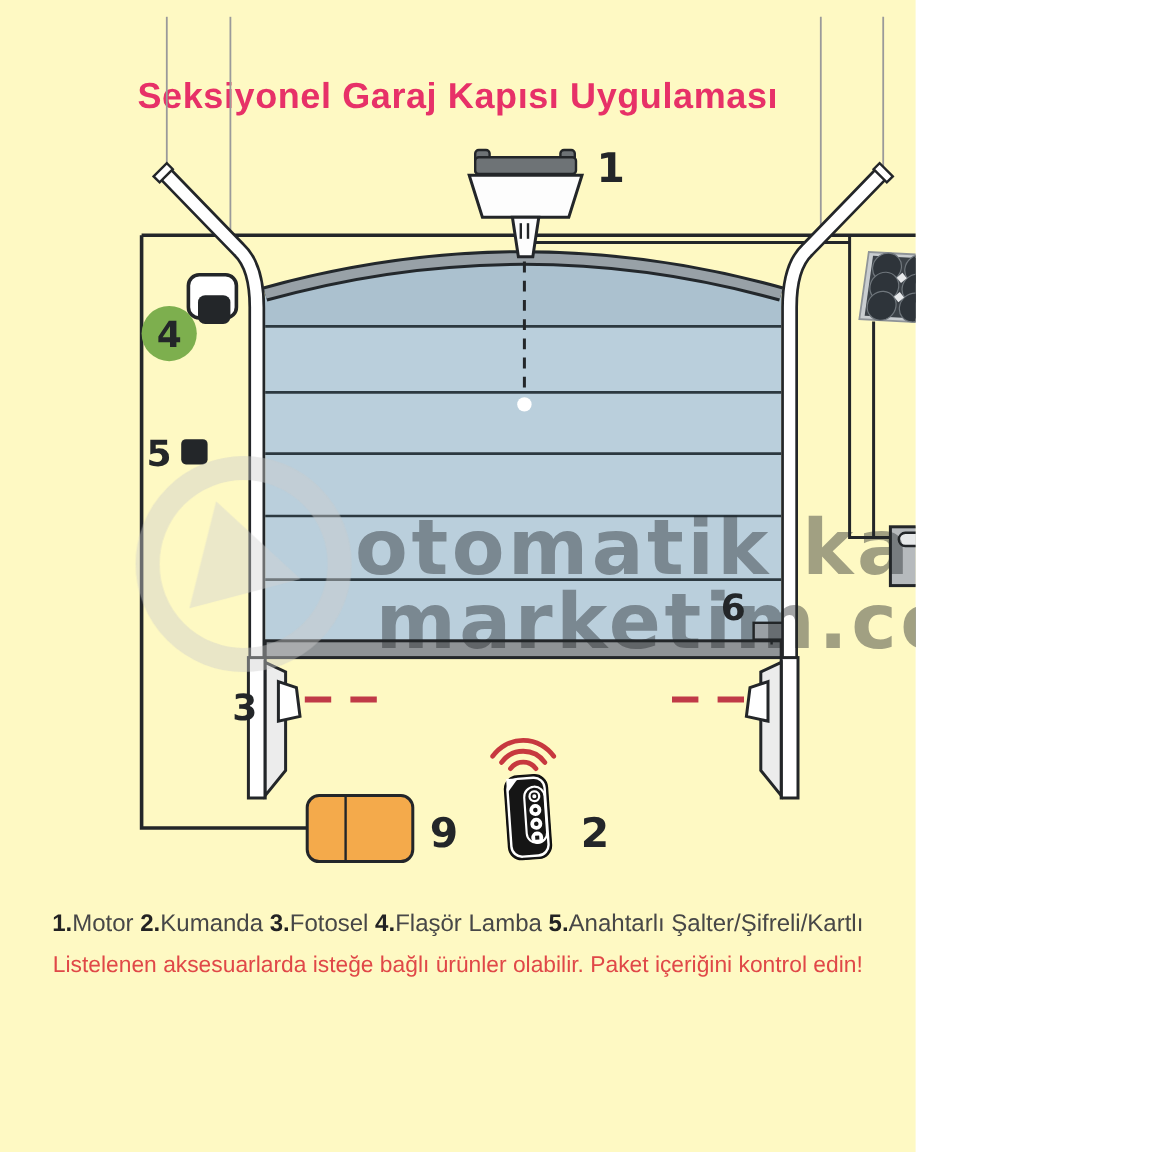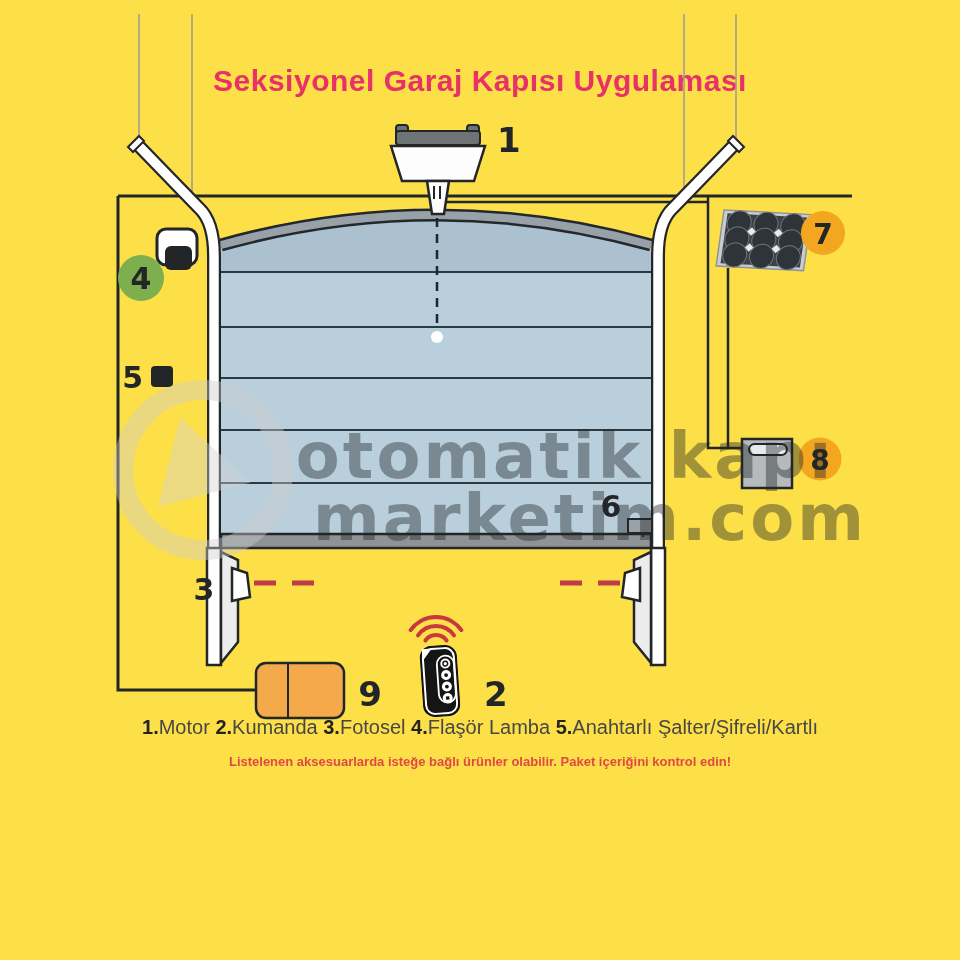--- a/index.html
+++ b/index.html
@@ -1,24 +1,24 @@
 <!DOCTYPE html>
 <html><head>
 <meta charset="utf-8">
 <style>
   html,body{margin:0;padding:0;background:#fff;}
   body{width:960px;height:960px;font-family:"Liberation Sans",sans-serif;}
-  #stage{position:relative;width:960px;height:960px;background:#fde047;overflow:hidden;}
+  #stage{position:relative;width:763px;height:960px;background:#fef9c3;overflow:hidden;}
   .title{position:absolute;top:64px;left:0;width:100%;text-align:center;
          font-size:30px;font-weight:bold;letter-spacing:.5px;color:#e73168;}
   svg{position:absolute;top:0;left:0;}
-  .legend{position:absolute;top:713px;left:0;width:100%;text-align:center;
+  .legend{position:absolute;top:756px;left:0;width:100%;text-align:center;
           font-size:20px;line-height:28.5px;color:#474747;}
   .legend b{color:#232323;}
-  .note{margin-top:6px;font-size:13px;font-weight:bold;color:#e04848;}
+  .note{margin-top:6px;font-size:19px;font-weight:normal;color:#e04848;}
   text{font-family:"DejaVu Sans","Liberation Sans",sans-serif;font-weight:bold;fill:#232629;}
 </style>
 </head>
 <body>
 
 <div id="stage">
 
   <div class="title">Seksiyonel Garaj Kapısı Uygulaması</div>
 
   <svg width="960" height="760" viewBox="0 0 960 760">

